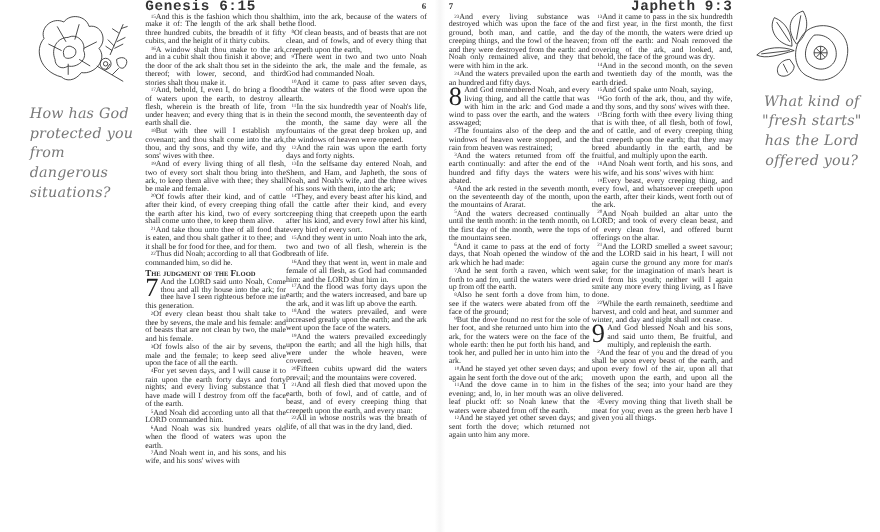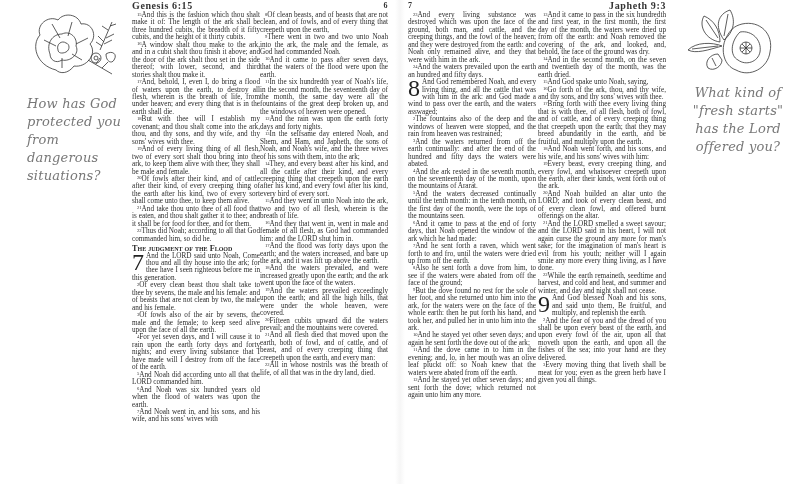--- a/index.html
+++ b/index.html
@@ -10,21 +10,21 @@
   .flower{position:absolute;}
   .prompt{position:absolute;font-family:"DejaVu Serif",serif;font-style:italic;color:#777;font-size:13px;line-height:18px;letter-spacing:0.2px;}
   .prompt-left{left:27px;top:95px;width:100px;}
   .prompt-right{left:18px;top:84px;width:100px;text-align:center;}
   .col{position:absolute;top:0;width:128px;font-size:7.2px;line-height:7.45px;text-align:justify;hyphens:auto;}
   .col p{margin:0;text-indent:5px;}
   .col1{left:132px;}
   .col2{left:260px;}
   .col3{left:408px;}
   .col4{left:538px;}
-  .header{height:12px;font-family:Liberation Serif, serif;font-weight:bold;font-size:10px;letter-spacing:0.6px;color:#333;line-height:12px;}
+  .header{height:12px;font-family:Liberation Mono, monospace;font-weight:bold;font-size:13px;letter-spacing:0.6px;color:#333;line-height:12px;}
   .header.right{text-align:right;}
   .header.num{font-family:"Liberation Serif",serif;font-weight:bold;font-size:8px;}
   .v{font-size:4.6px;vertical-align:top;line-height:5px;position:relative;top:-0.5px;}
   .sect{font-family:"Liberation Serif",serif;font-weight:bold;font-variant:small-caps;font-size:8.2px;margin:1.5px 0 0.5px 0;text-indent:0 !important;}
   .dropcap{float:left;font-size:24px;line-height:19px;margin:0 2px 0 0;color:#222;}
   .np{text-indent:0 !important;}
   .gutter{position:absolute;left:395px;top:0;width:10px;height:484px;background:linear-gradient(90deg,#fff,#f6f6f6,#fff);}
 </style>
 </head>
 <body>
@@ -65,20 +65,21 @@
       <p><span class="v">3</span>Of fowls also of the air by sevens, the male and the female; to keep seed alive upon the face of all the earth.</p>
       <p><span class="v">4</span>For yet seven days, and I will cause it to rain upon the earth forty days and forty nights; and every living substance that I have made will I destroy from off the face of the earth.</p>
       <p><span class="v">5</span>And Noah did according unto all that the LORD commanded him.</p>
       <p><span class="v">6</span>And Noah was six hundred years old when the flood of waters was upon the earth.</p>
       <p><span class="v">7</span>And Noah went in, and his sons, and his wife, and his sons' wives with</p>
     </div>
 </div>
 
 <div class="col col2">
   <div class="header right num">6</div>
+  <p class="np">him, into the ark, because of the waters of the flood.</p>
   <div id="c2">
       <p><span class="v">8</span>Of clean beasts, and of beasts that are not clean, and of fowls, and of every thing that creepeth upon the earth,</p>
       <p><span class="v">9</span>There went in two and two unto Noah into the ark, the male and the female, as God had commanded Noah.</p>
       <p><span class="v">10</span>And it came to pass after seven days, that the waters of the flood were upon the earth.</p>
       <p><span class="v">11</span>In the six hundredth year of Noah's life, in the second month, the seventeenth day of the month, the same day were all the fountains of the great deep broken up, and the windows of heaven were opened.</p>
       <p><span class="v">12</span>And the rain was upon the earth forty days and forty nights.</p>
       <p><span class="v">13</span>In the selfsame day entered Noah, and Shem, and Ham, and Japheth, the sons of Noah, and Noah's wife, and the three wives of his sons with them, into the ark;</p>
       <p><span class="v">14</span>They, and every beast after his kind, and all the cattle after their kind, and every creeping thing that creepeth upon the earth after his kind, and every fowl after his kind, every bird of every sort.</p>
       <p><span class="v">15</span>And they went in unto Noah into the ark, two and two of all flesh, wherein is the breath of life.</p>
       <p><span class="v">16</span>And they that went in, went in male and female of all flesh, as God had commanded him: and the LORD shut him in.</p>

